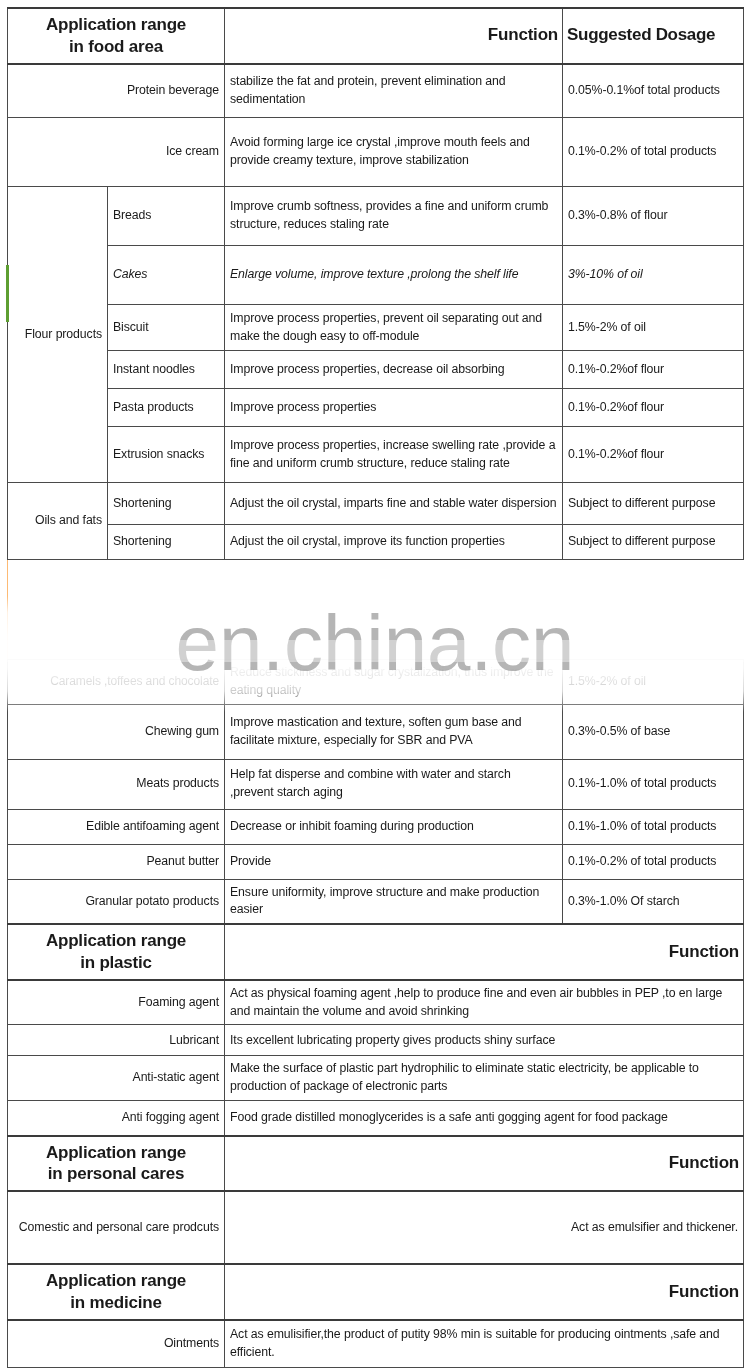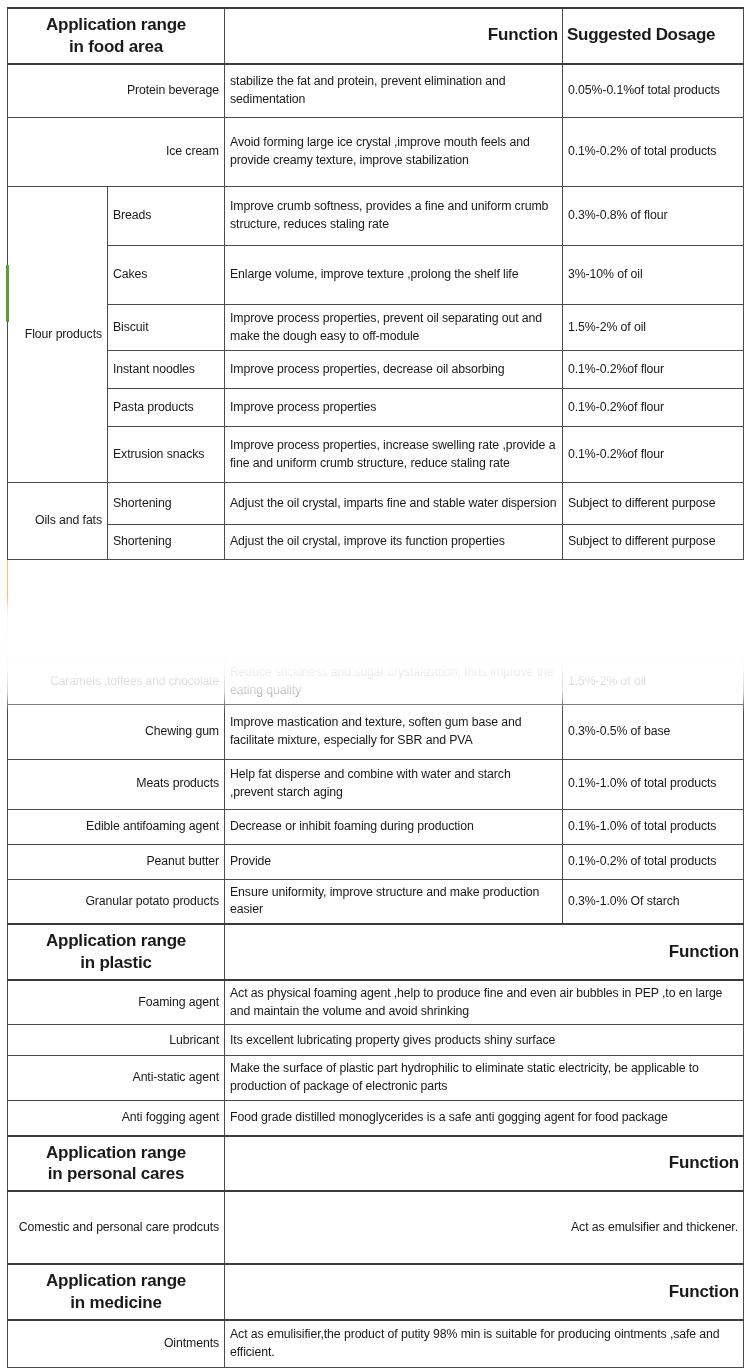--- a/index.html
+++ b/index.html
@@ -191,21 +191,21 @@
           <div class="cell c-left">Breads</div>
         </td>
         <td class="heavy-top">
           <div class="cell c-left">Improve crumb softness, provides a fine and uniform crumb structure, reduces staling rate</div>
         </td>
         <td class="heavy-top">
           <div class="cell c-left">0.3%-0.8% of flour</div>
         </td>
       </tr>
 
-      <tr style="height:59px;">
+      <tr style="height:59px;font-style:italic;">
         <td>
           <div class="cell c-left">Cakes</div>
         </td>
         <td>
           <div class="cell c-left">Enlarge volume, improve texture ,prolong the shelf life</div>
         </td>
         <td>
           <div class="cell c-left">3%-10% of oil</div>
         </td>
       </tr>
@@ -450,16 +450,17 @@
           <div class="cell c-left">Act as emulisifier,the product of putity 98% min is suitable for producing ointments ,safe and efficient.</div>
         </td>
       </tr>
 
     </tbody>
   </table>
 
   <div style="position:absolute;left:6px;top:265px;width:3px;height:57px;background:#5d9e31;z-index:4;"></div>
 
   <div id="watermark">
+    <div class="wm-text">en.china.cn</div>
     <div class="wm-band"></div>
   </div>
 
 </div>
 
 </body></html>

